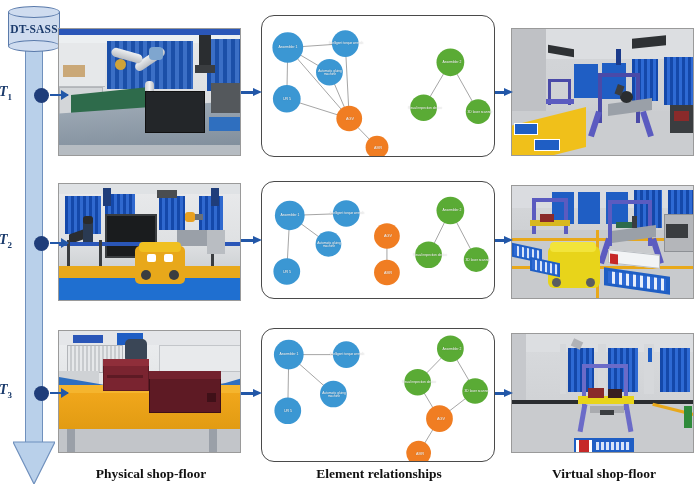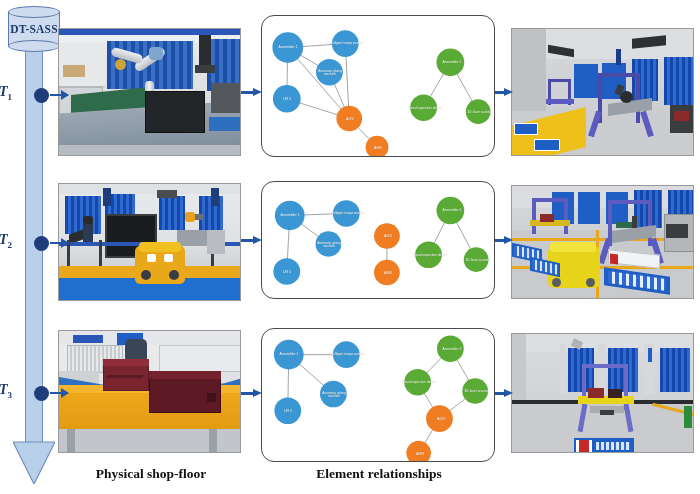--- a/index.html
+++ b/index.html
@@ -486,14 +486,15 @@
       <div class="el" style="left:62px;top:104px;width:60px;height:16px;background:#1f5ec4;"></div>
       <div class="el" style="left:64px;top:106px;width:16px;height:12px;background:#fff;"></div>
       <div class="el" style="left:67px;top:106px;width:10px;height:12px;background:#c62828;"></div>
       <div class="el" style="left:84px;top:108px;width:34px;height:8px;background:repeating-linear-gradient(90deg,#d8e4f8 0 3px,#2e6ad4 3px 5px);"></div>
       <div class="el" style="left:172px;top:72px;width:8px;height:22px;background:#2e8b3a;"></div>
     </div>
   </div>
 
   <div class="caption" style="left:305px; top:466px; width:148px;">Element relationships</div>
   <div class="caption" style="left:78px; top:466px; width:146px;">Physical shop-floor</div>
+  <div class="caption" style="left:534px; top:466px; width:140px;">Virtual shop-floor</div>
 
 </div>
 
 </body></html>

